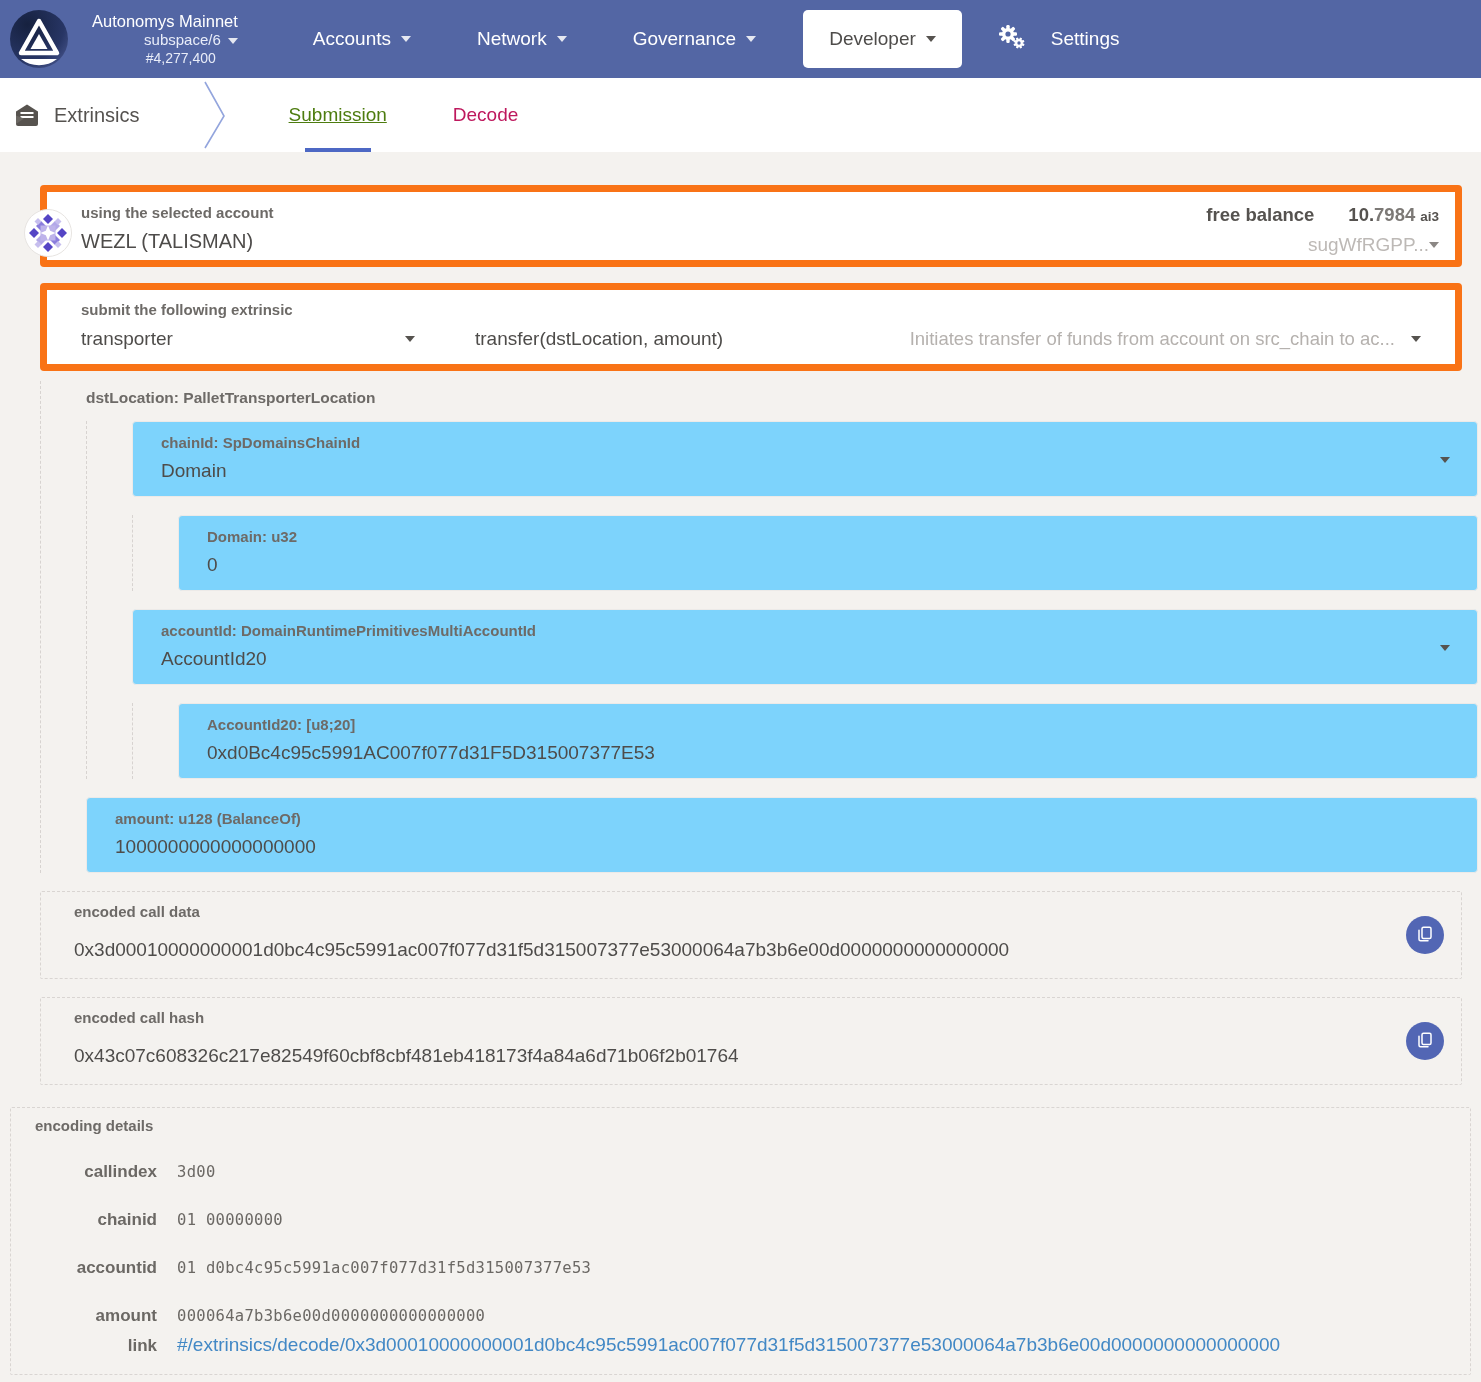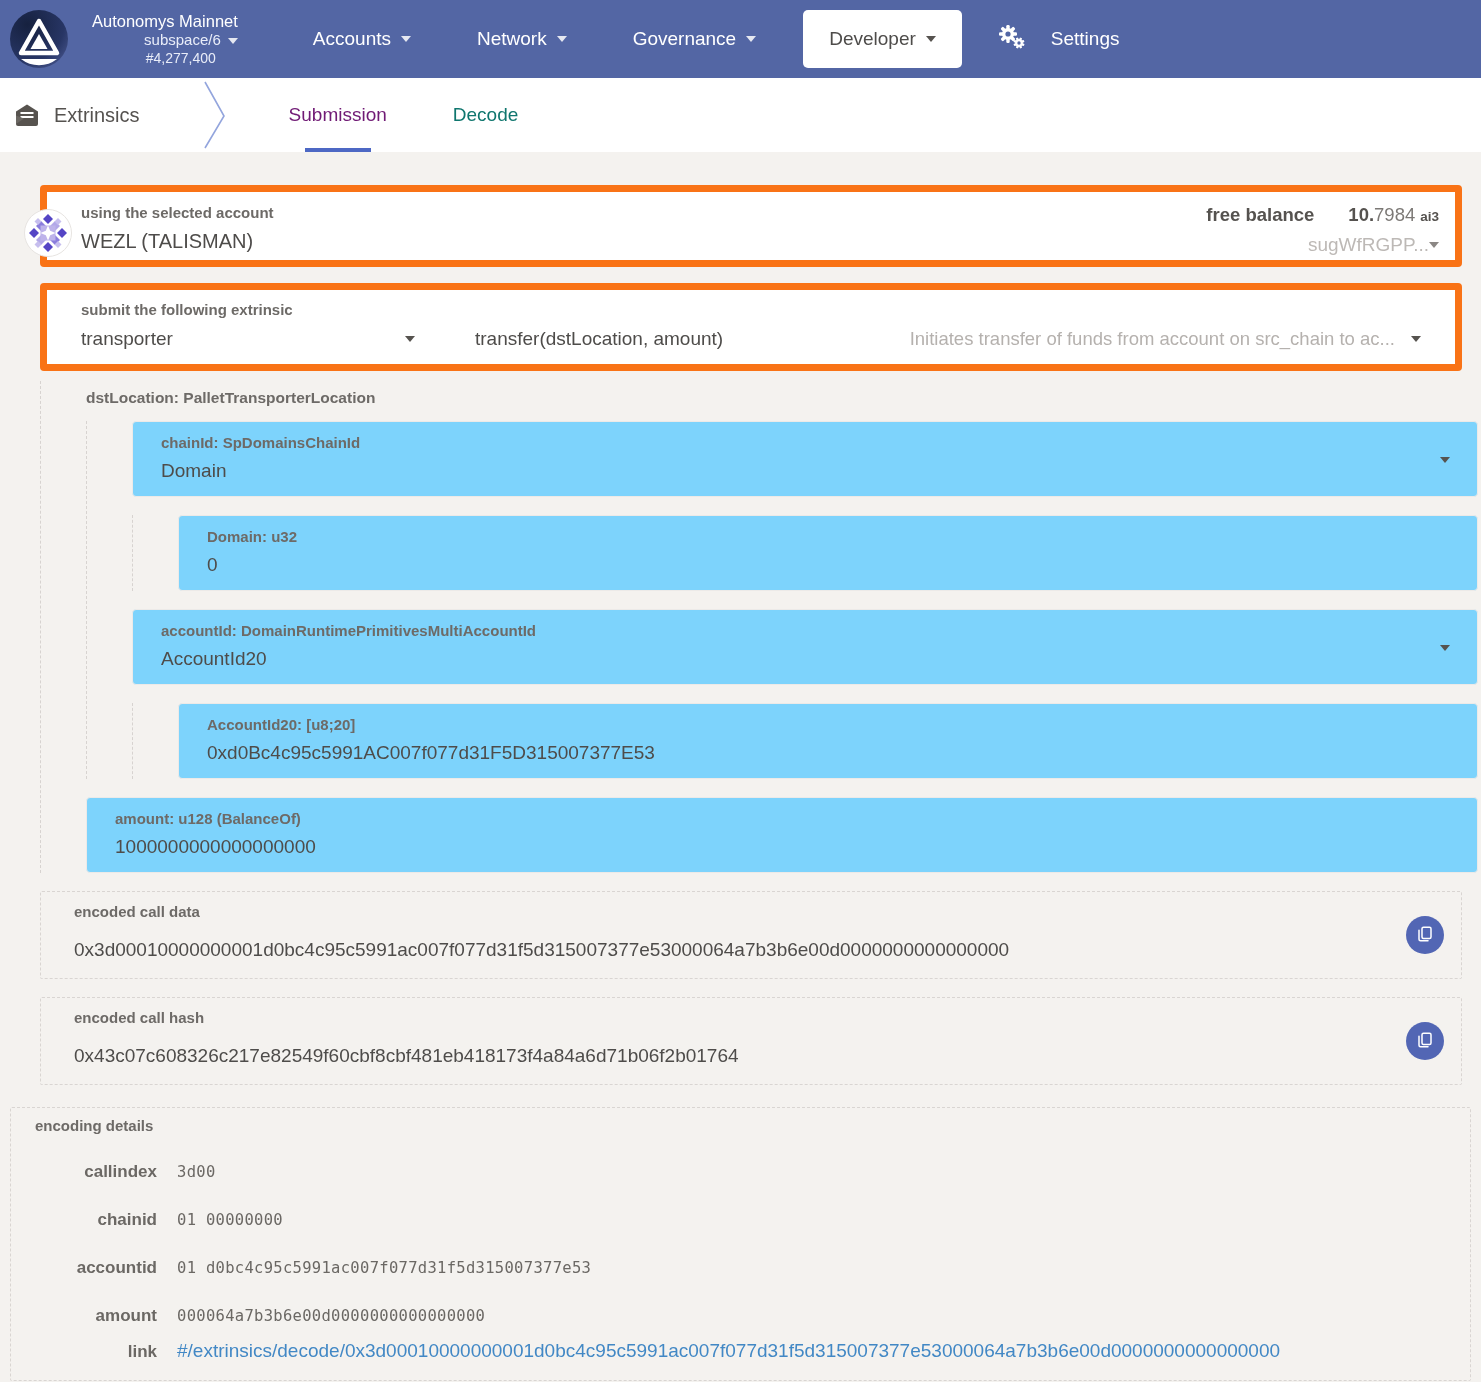--- a/index.html
+++ b/index.html
@@ -20,38 +20,38 @@
   .caret { width:0; height:0; border-left:5px solid transparent; border-right:5px solid transparent; border-top:6px solid currentColor; display:inline-block; }
   .caret.soft { border-top-color:rgba(255,255,255,.85); }
   .caret.dark { border-top-color:#56534f; }
   .caret.gray { border-top-color:#8b8784; }
 
   
   .tabbar { height:74px; background:#fff; display:flex; align-items:center; position:relative; }
   .ext-icon { margin-left:14px; width:26px; height:26px; flex:none; }
   .section-title { font-size:20px; color:#55524f; margin-left:14px; }
   .chevron-sep { margin-left:62px; height:72px; }
-  .tab { position:relative; height:100%; display:flex; align-items:center; padding:0 33px; font-size:19px; color:#0f766e; cursor:pointer; }
+  .tab { position:relative; height:100%; display:flex; align-items:center; padding:0 33px; font-size:19px; color:#be185d; cursor:pointer; }
   .tab:first-of-type { margin-left:28px; }
-  .tab.active { color:#701a75; }
+  .tab.active { color:#4d7c0f;text-decoration:underline; }
   .tab .tab-underline { position:absolute; bottom:0; left:50%; transform:translateX(-50%); width:66px; height:4px; background:#4d68c4; }
 
   
   .content { padding-top:33px; }
   label, .lbl { font-size:15px; font-weight:700; color:#6d6a67; display:block; }
   .card { background:#fff; border:7px solid #f97316; border-radius:4px; }
 
   .account-card { margin:0 19px 0 40px; height:82px; position:relative; padding:12px 16px 0 34px; }
   .identicon { position:absolute; left:-23px; top:17px; width:48px; height:48px; }
   .account-card .value { font-size:20px; color:#4e4c4a; margin-top:9px; }
   .balance-col { position:absolute; top:12px; right:16px; text-align:right; }
   .balance-line1 { font-size:18.5px; color:#55524f; }
   .fb-label { font-weight:700; margin-right:34px; }
   .fb-int { font-weight:700; }
-  .fb-frac { color:#7c7976; }
+  .fb-frac { color:#7c7976;font-weight:bold; }
   .fb-unit { font-size:13.5px; font-weight:700; margin-left:5px; }
   .balance-line2 { margin-top:8px; font-size:19px; color:#bdb9b6; display:flex; align-items:center; justify-content:flex-end; }
 
   .extrinsic-card { margin:16px 19px 0 40px; padding:11px 34px 14px; }
   .ex-row { display:flex; align-items:center; margin-top:10px; }
   .ex-pallet { width:360px; display:flex; align-items:center; justify-content:space-between; font-size:19px; color:#4e4c4a; padding-right:26px; cursor:pointer; }
   .ex-method { font-size:19px; color:#4e4c4a; margin-left:34px; }
   .ex-desc { flex:1; display:flex; align-items:center; justify-content:flex-end; gap:16px; font-size:18.5px; color:#b5b1ae; cursor:pointer; }
 
   .params-root { margin:10px 3px 0 40px; border-left:1px dashed #d7d3d0; padding:4px 0 0 45px; }
@@ -63,21 +63,21 @@
   .pbox .caret { position:absolute; right:27px; top:50%; margin-top:-2px; }
 
   .dashed-box { margin:18px 19px 0 40px; border:1px dashed #d9d5d2; border-radius:2px; padding:11px 33px 17px; position:relative; }
   .dashed-box .hex { font-size:19px; color:#4e4c4a; margin-top:19px; word-break:break-all; }
   .copy-btn { position:absolute; right:17px; top:50%; transform:translateY(-50%); width:38px; height:38px; border-radius:50%; background:#5266b4; border:none; display:flex; align-items:center; justify-content:center; cursor:pointer; }
 
   .encoding-details { margin:22px 10px 0 10px; padding:9px 24px 18px; }
   .enc-row { display:flex; align-items:baseline; margin-top:28px; }
   .enc-label { width:122px; flex:none; text-align:right; font-size:17px; font-weight:700; color:#6b6864; }
   .enc-value { margin-left:20px; font-family:"DejaVu Sans Mono", monospace; font-size:15.5px; color:#6b6864; letter-spacing:.3px; }
-  .enc-row.link-row { margin-top:14px; }
+  .enc-row.link-row { margin-top:8px; }
   .enc-value.link { font-family:"Liberation Sans", sans-serif; font-size:19px; color:#4288c5; letter-spacing:0; cursor:pointer; text-decoration:none; word-break:break-all; }
 
   .actions { display:flex; justify-content:flex-end; align-items:center; gap:60px; margin:46px 30px 0 0; }
   .action-btn { background:none; border:none; display:flex; align-items:center; gap:13px; font-family:inherit; font-size:20px; color:#6b6967; cursor:pointer; }
   .action-icon { width:38px; height:38px; border-radius:50%; background:#5266b4; display:flex; align-items:center; justify-content:center; flex:none; }
 </style>
 </head>
 <body>
 
 <header class="navbar">

